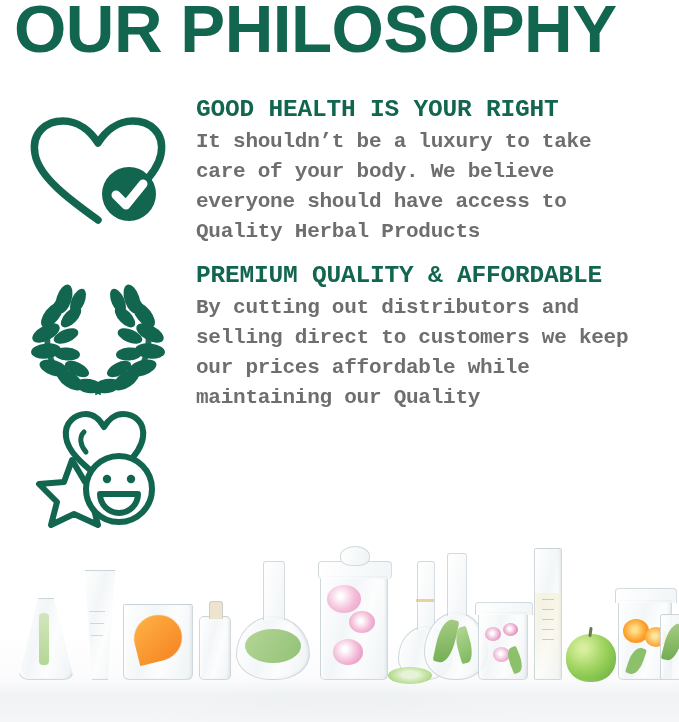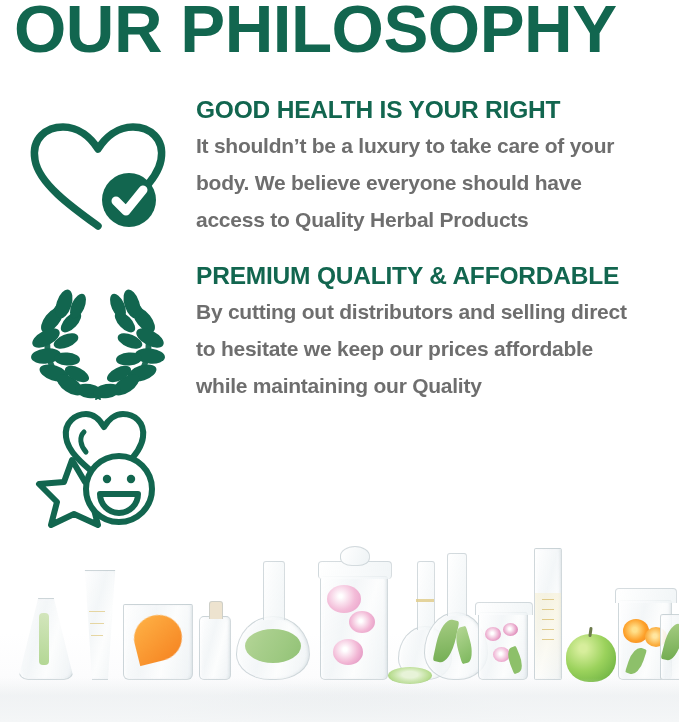--- a/index.html
+++ b/index.html
@@ -36,21 +36,22 @@
     transform-origin: left top;
     white-space: nowrap;
   }
 
   
   .feature {
     position: absolute;
     left: 0;
     width: 649px;
     display: flex;
-    align-items: flex-end;
+    align-items: center;
+    font-family: Liberation Mono, monospace;
   }
   .feature-1 { top: 96px; }
   .feature-2 { top: 262px; }
   .feature-3 { top: 404px; }
 
   .icon-cell {
     width: 196px;
     min-width: 196px;
     display: flex;
     justify-content: center;
@@ -66,21 +67,21 @@
     font-size: 24.5px;
     line-height: 27px;
     font-weight: 700;
     color: #12664F;
     letter-spacing: -0.2px;
     margin: 0 0 4px 0;
     white-space: nowrap;
   }
   .feature-body {
     font-size: 21px;
-    line-height: 37px;
+    line-height: 30px;
     font-weight: 700;
     color: #6E6E6E;
     letter-spacing: -0.25px;
     margin: 0;
     max-width: 462px;
   }
 
   
   .photo-band {
     position: absolute;
@@ -193,21 +194,21 @@
             <ellipse cx="103" cy="73" rx="13" ry="6.5" transform="rotate(-4 103 73)"></ellipse>
             <ellipse cx="93" cy="88" rx="13" ry="6.5" transform="rotate(-26 93 88)"></ellipse>
             <ellipse cx="92" cy="20" rx="13" ry="6.5" transform="rotate(66 92 20)"></ellipse>
           </g>
           <path d="M66 108 L74 113 M78 108 L70 113" stroke="#12664F" stroke-width="2" stroke-linecap="round"></path>
         </svg>
       </span>
     </div>
     <div class="text-cell">
       <div class="feature-heading">PREMIUM QUALITY &amp; AFFORDABLE</div>
-      <p class="feature-body">By cutting out distributors and selling direct to hesitate we keep our prices affordable while maintaining our Quality</p>
+      <p class="feature-body">By cutting out distributors and selling direct to customers we keep our prices affordable while maintaining our Quality</p>
     </div>
   </div>
 
   <div class="feature feature-3">
     <div class="icon-cell">
       <span>
         <svg width="140" height="118" viewBox="0 0 140 118" fill="none" aria-hidden="true">
 
           <path d="M74 70 C60 58, 40 44, 38 27 C36 12, 48 4, 58 4 C66 4, 72 10, 76 17 C80 10, 87 4, 95 4 C106 4, 117 12, 115 27 C114 36, 107 46, 98 55" stroke="#12664F" stroke-width="6" stroke-linecap="round" stroke-linejoin="round" fill="none"></path>
 

